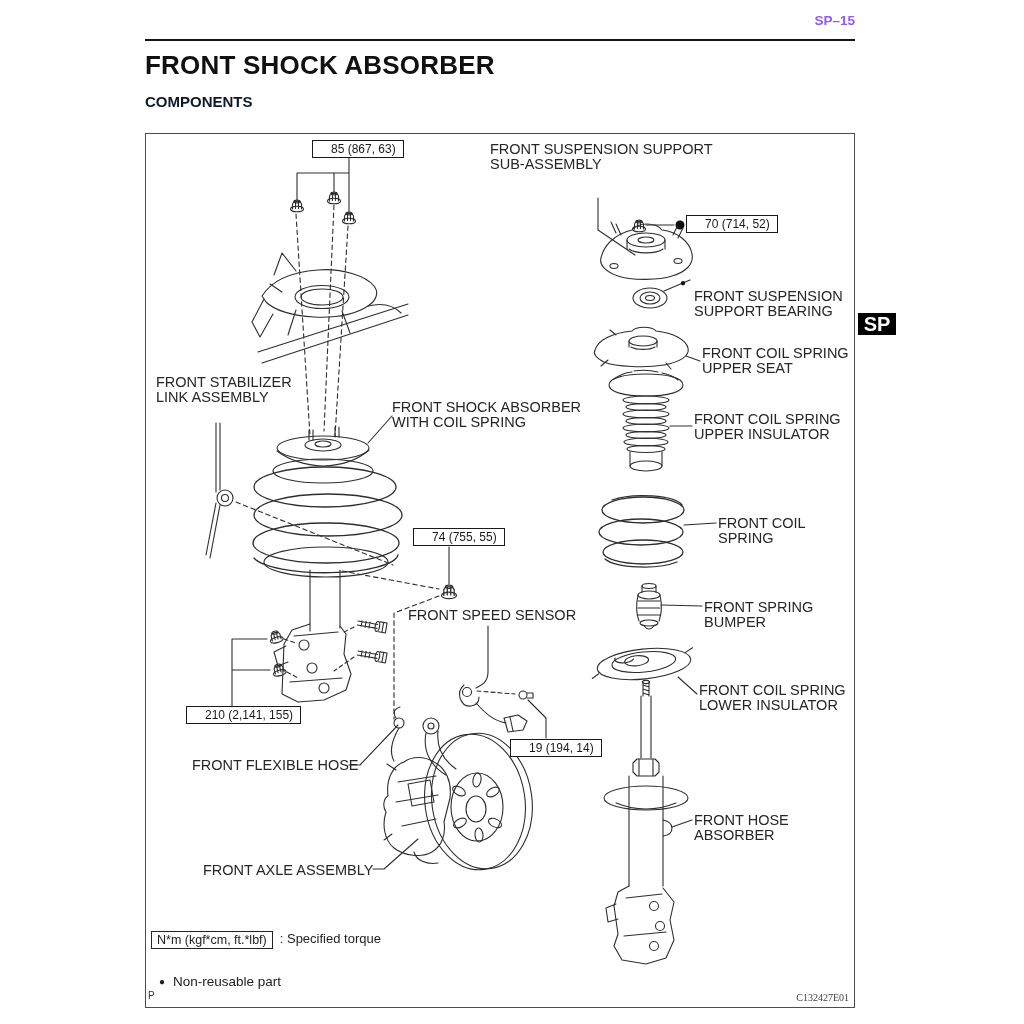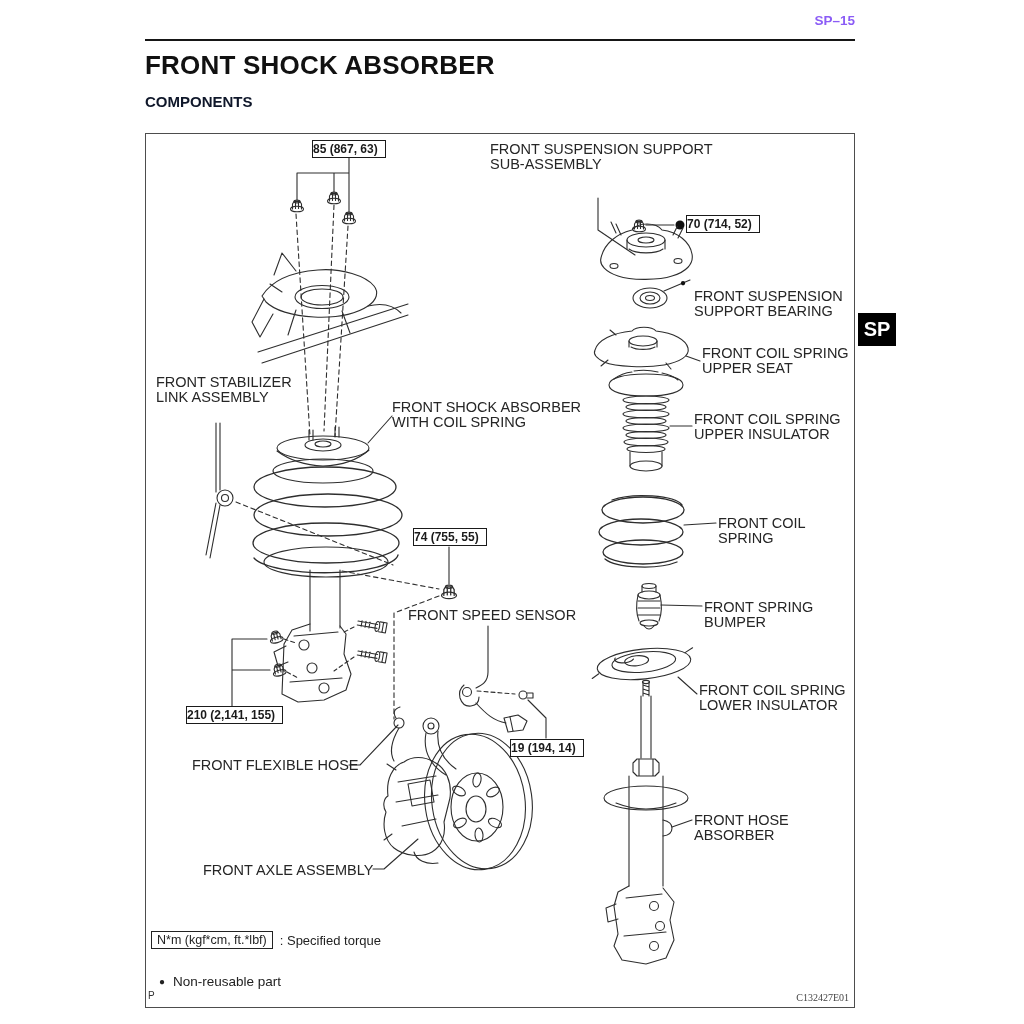--- a/index.html
+++ b/index.html
@@ -9,35 +9,35 @@
   .running-head{position:absolute;left:145px;top:16px;width:710px;text-align:center;
         font-size:12.5px;color:#1c1c1c;}
   .running-head .sec{font-weight:bold;}
   .running-head .sep{margin:0 9px;}
   .page-code{position:absolute;left:760px;top:13px;width:95px;text-align:right;
         font-size:13.5px;font-weight:bold;color:#8b5cf6;}
   .head-rule{position:absolute;left:145px;top:39px;width:710px;height:2px;background:#161616;}
   .doc-title{position:absolute;left:145px;top:50px;font-size:26px;font-weight:bold;
         letter-spacing:.2px;color:#111;}
   .doc-subtitle{position:absolute;left:145px;top:93px;font-size:15px;font-weight:bold;color:#0f172a;}
-  .sp-tab{position:absolute;left:858px;top:313px;width:38px;height:33px;background:#000;
+  .sp-tab{position:absolute;left:858px;top:313px;width:38px;height:22px;background:#000;
         color:#fff;font-weight:bold;font-size:20px;display:flex;align-items:center;
         justify-content:center;letter-spacing:0;}
   
   .figure{position:absolute;left:145px;top:133px;width:710px;height:875px;
         border:1.5px solid #4d4d4d;box-sizing:border-box;}
   .figure svg{position:absolute;left:0;top:0;}
   .plabel{position:absolute;font-size:14.5px;line-height:15px;color:#262626;
         white-space:pre-line;width:max-content;}
   .pbullet{position:absolute;left:-14px;top:1px;font-size:10px;color:#111;}
   .tq{position:absolute;display:flex;align-items:center;gap:5px;}
-  .tq .box{border:1.7px solid #1a1a1a;padding:1px 7px 1px 0;font-size:12px;
-        font-weight:bold;color:#1a1a1a;white-space:nowrap;background:#fff;}
+  .tq .box{border:1.7px solid #1a1a1a;padding:1px 7px 1px 18px;font-size:12px;
+        font-weight:normal;color:#1a1a1a;white-space:nowrap;background:#fff;}
   .tq .blt{font-size:10px;color:#111;line-height:1;}
-  .legend-row{position:absolute;left:5px;top:797px;display:flex;align-items:center;gap:7px;
+  .legend-row{position:absolute;left:5px;top:797px;display:flex;gap:7px;
         font-size:13px;color:#222;}
   .legend-row .sym{border:1.6px solid #222;padding:1px 5px;font-size:12.5px;white-space:nowrap;}
   .nonreuse-row{position:absolute;left:13px;top:840px;display:flex;align-items:center;gap:8px;
         font-size:13.5px;color:#222;}
   .nonreuse-row .blt{font-size:10px;line-height:1;}
   .corner-p{position:absolute;left:2px;top:856px;font-size:10px;color:#333;}
   .fig-code{position:absolute;right:5px;top:858px;font-size:10px;color:#444;font-family:Liberation Serif, serif;}
 </style>
 </head>
 <body>

